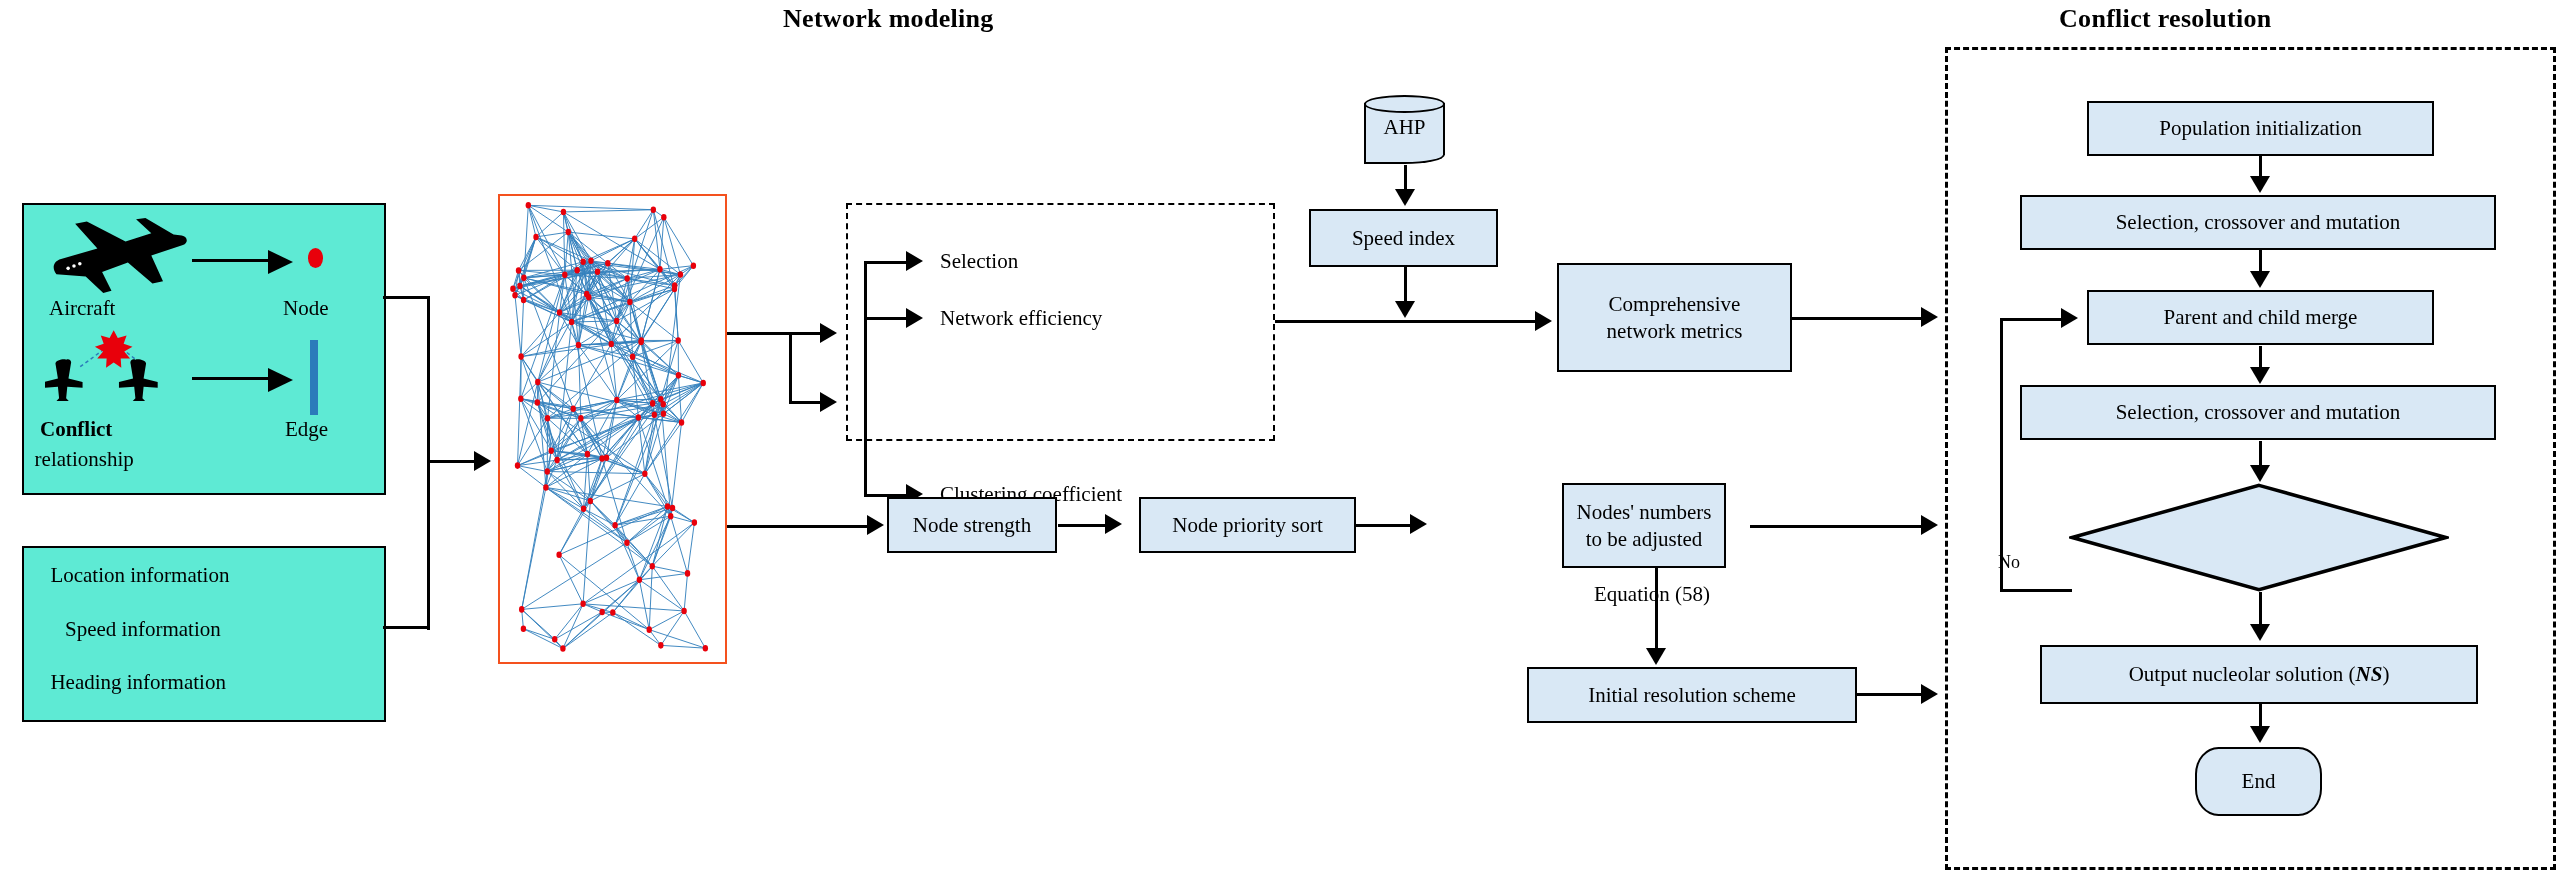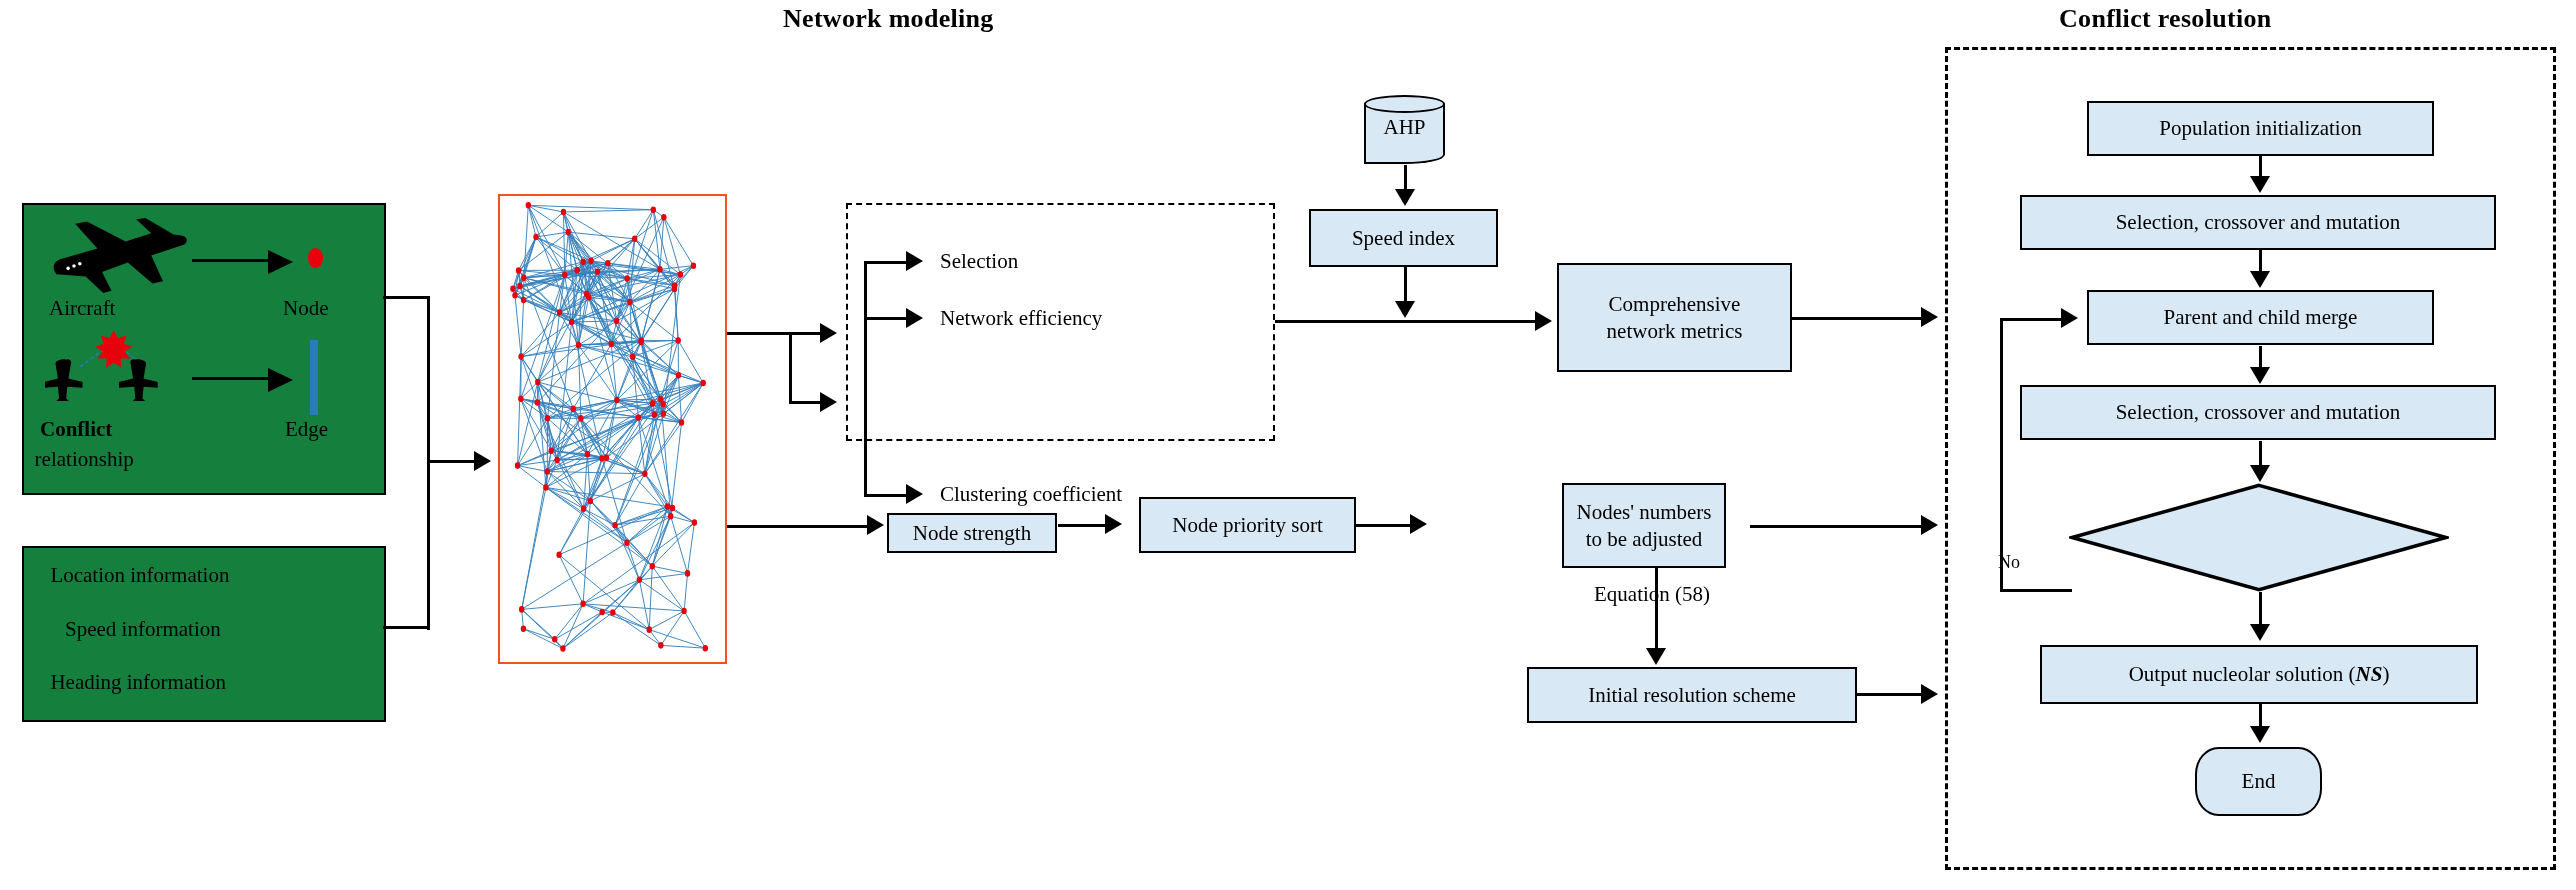--- a/index.html
+++ b/index.html
@@ -5,21 +5,21 @@
   html,body{margin:0;padding:0;background:#ffffff;}
   body{width:2576px;height:891px;position:relative;
        font-family:"Liberation Serif","DejaVu Serif",serif;color:#000;}
   .root{position:absolute;inset:0;}
 
   
   .sec-title{position:absolute;font-weight:bold;font-size:26px;
              letter-spacing:0.3px;white-space:nowrap;}
 
   
-  .kbox{position:absolute;border:2.9px solid #000;background:#15803d;box-sizing:border-box;}
+  .kbox{position:absolute;border:2.9px solid #000;background:#5eead4;box-sizing:border-box;}
 
   
   .pbox{position:absolute;border:2.4px solid #000;background:#d9e8f5;box-sizing:border-box;
         display:flex;align-items:center;justify-content:center;text-align:center;
         font-size:21px;line-height:1.18;padding:1.2px 4.7px;}
   .pbox.two{line-height:1.25;}
 
   
   .lbl{position:absolute;font-size:21px;white-space:nowrap;}
 
@@ -813,21 +813,21 @@
   <div class="vline" style="left:1404px;top:267px;height:36px;"></div>
   <div class="arrow-d" style="left:1395px;top:301px;"></div>
 
   <div class="pbox two" style="left:1557px;top:263px;width:235px;height:109px;flex-direction:column;">
     <span>Comprehensive</span>
     <span>network metrics</span>
   </div>
   <div class="hline" style="left:1792px;top:317px;width:140px;"></div>
   <div class="arrow-r" style="left:1921px;top:307px;"></div>
 
-  <div class="pbox" style="left:887px;top:497px;width:170px;height:40px;margin-top:16px;">Node strength</div>
+  <div class="pbox" style="left:887px;top:497px;width:170px;height:56px;">Node strength</div>
   <div class="hline" style="left:1058px;top:524px;width:52px;"></div>
   <div class="arrow-r" style="left:1105px;top:514px;"></div>
 
   <div class="pbox" style="left:1139px;top:497px;width:217px;height:56px;">Node priority sort</div>
   <div class="hline" style="left:1356px;top:524px;width:59px;"></div>
   <div class="arrow-r" style="left:1410px;top:514px;"></div>
 
   <div class="pbox two" style="left:1562px;top:483px;width:164px;height:85px;flex-direction:column;">
     <span>Nodes' numbers</span>
     <span>to be adjusted</span>

